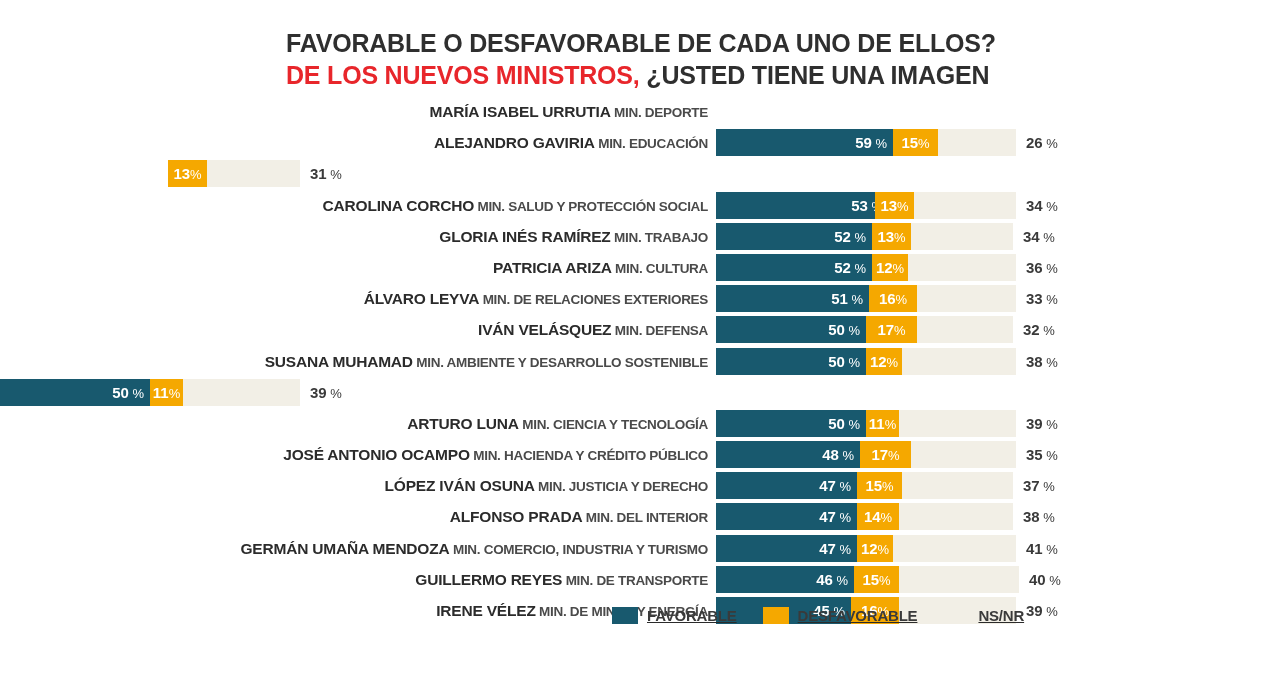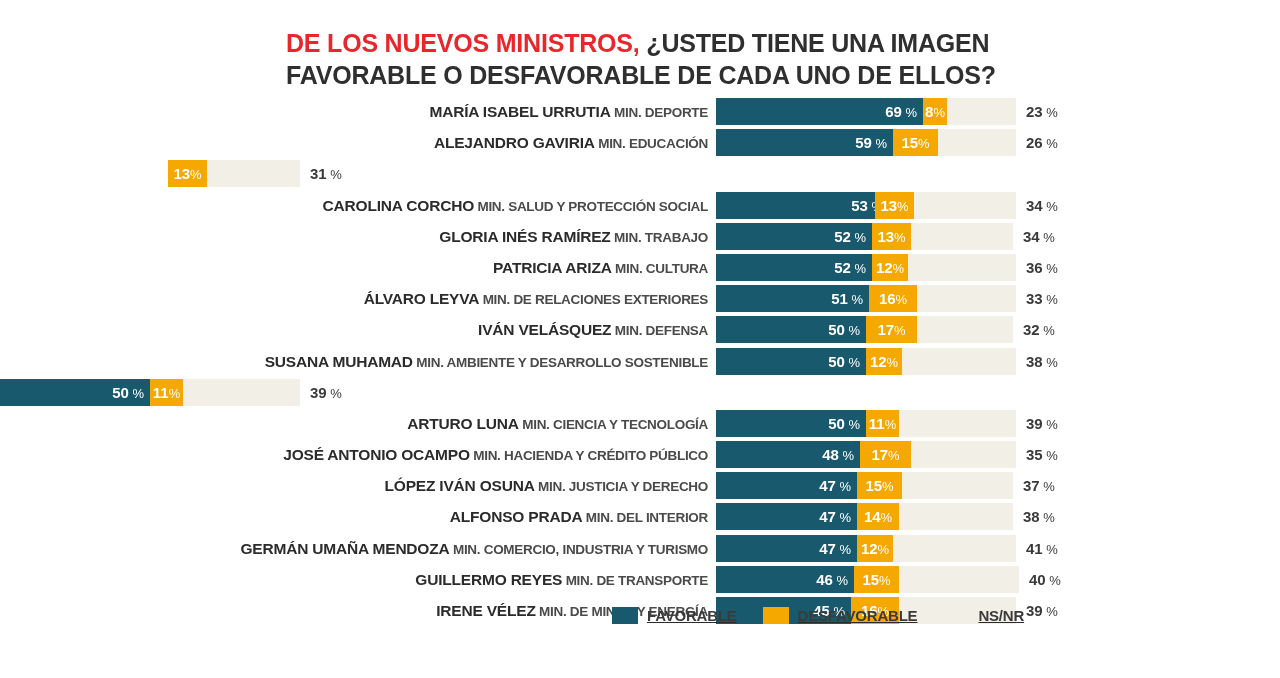--- a/index.html
+++ b/index.html
@@ -157,39 +157,29 @@
     color: #3a3a3a;
     letter-spacing: -0.2px;
   }
 </style>
 </head>
 <body>
 
 <div id="chart-root">
 
   <div class="title-block">
+    <div class="title-line">FAVORABLE O DESFAVORABLE DE CADA UNO DE ELLOS?</div>
     <div class="title-line">
       <span class="title-red">DE LOS NUEVOS MINISTROS,</span><span> ¿USTED TIENE UNA IMAGEN</span>
     </div>
-    <div class="title-line">FAVORABLE O DESFAVORABLE DE CADA UNO DE ELLOS?</div>
   </div>
 
   <div class="rows" id="rows-container">
       <div class="row">
         <div class="label-cell"><span class="name">MARÍA ISABEL URRUTIA</span><span class="portfolio"> MIN. DEPORTE</span></div>
-        <div class="bar-cell">
-          <div class="seg seg-fav" style="left: 0px; width: 207px; background: rgb(24, 89, 110);">
-            <span class="val"><span>69</span><span class="pct"> %</span></span>
-          </div>
-          <div class="seg seg-desf" style="left: 207px; width: 24px; background: rgb(245, 168, 0);">
-            <span class="val"><span>8</span><span class="pct">%</span></span>
-          </div>
-          <div class="seg seg-ns" style="left: 231px; width: 69px; background: rgb(242, 239, 230);"></div>
-          <div class="ns-label" style="left: 310px;"><span>23</span><span class="pct"> %</span></div>
-        </div>
       </div>
       <div class="row">
         <div class="label-cell"><span class="name">ALEJANDRO GAVIRIA</span><span class="portfolio"> MIN. EDUCACIÓN</span></div>
         <div class="bar-cell">
           <div class="seg seg-fav" style="left: 0px; width: 177px; background: rgb(24, 89, 110);">
             <span class="val"><span>59</span><span class="pct"> %</span></span>
           </div>
           <div class="seg seg-desf" style="left: 177px; width: 45px; background: rgb(245, 168, 0);">
             <span class="val"><span>15</span><span class="pct">%</span></span>
           </div>

